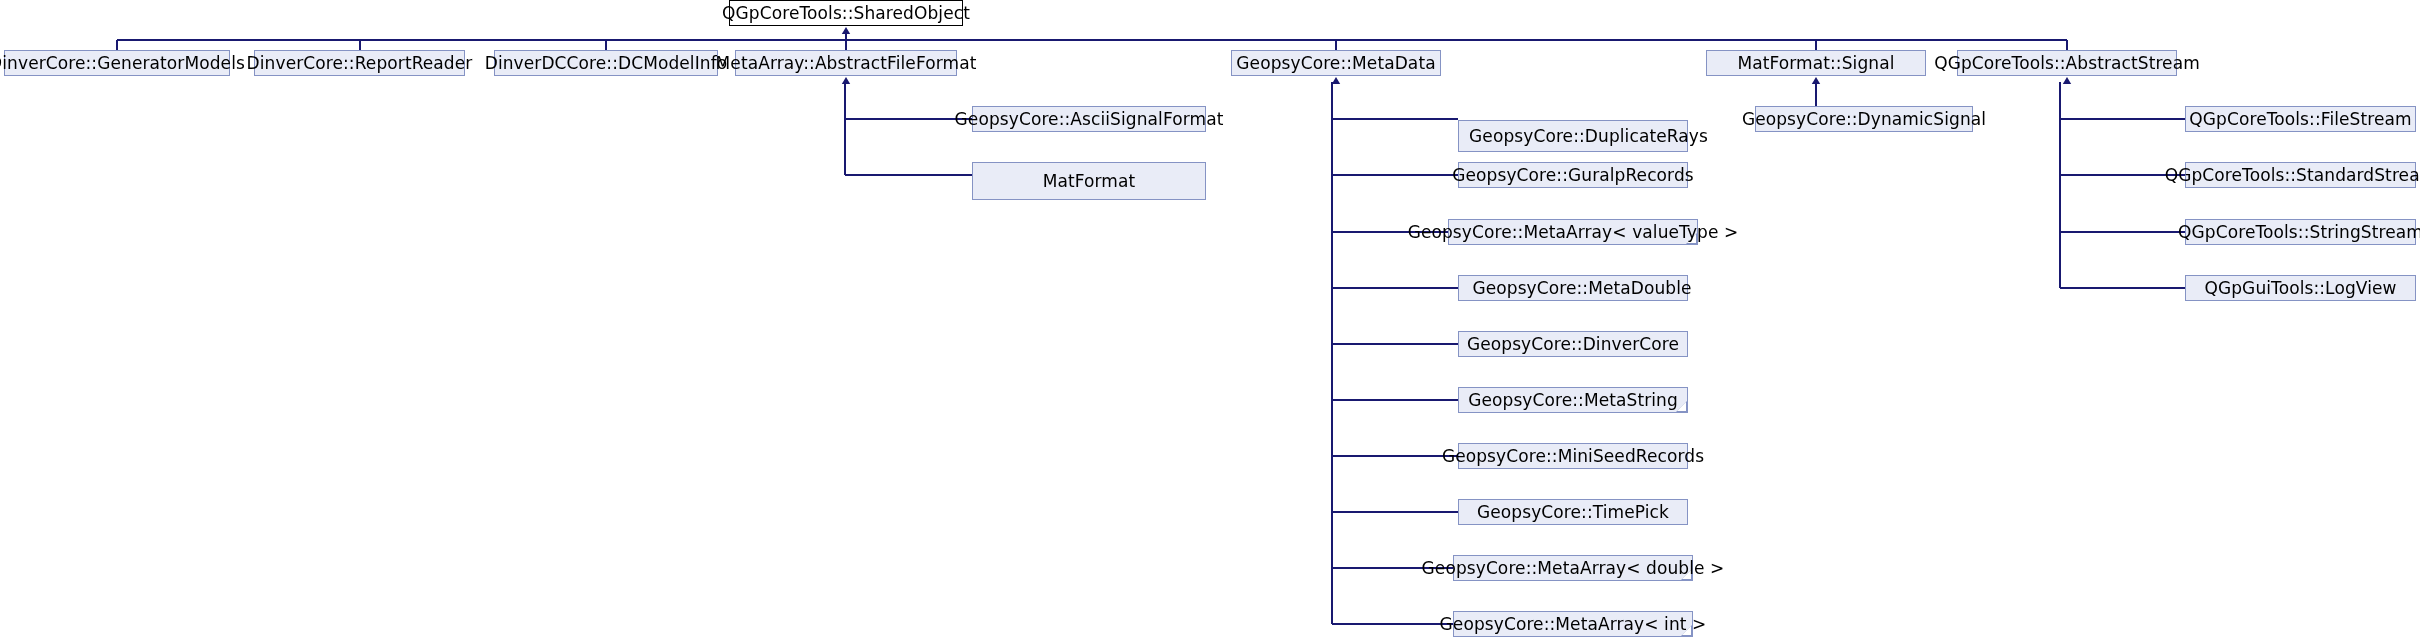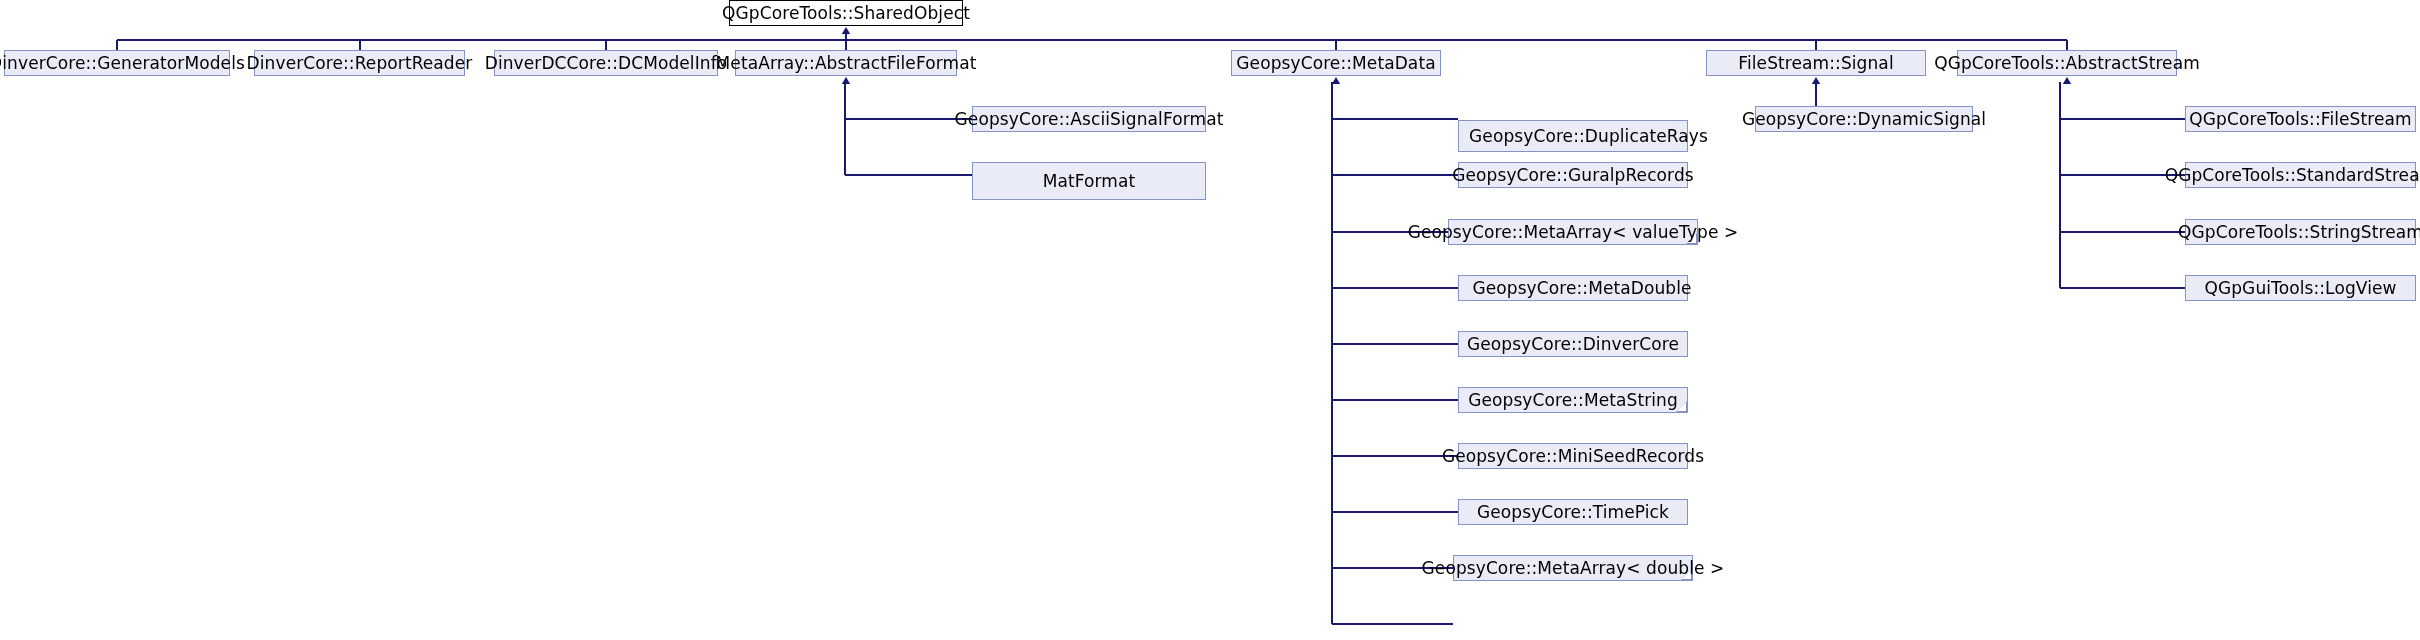--- a/index.html
+++ b/index.html
@@ -127,21 +127,21 @@
     <div class="node" style="left: 494px; top: 50px; width: 224px; height: 26px;">
       <span class="label">DinverDCCore::DCModelInfo</span>
     </div>
     <div class="node" style="left: 735px; top: 50px; width: 222px; height: 26px;">
       <span class="label">MetaArray::AbstractFileFormat</span>
     </div>
     <div class="node" style="left: 1231px; top: 50px; width: 210px; height: 26px;">
       <span class="label">GeopsyCore::MetaData</span>
     </div>
     <div class="node" style="left: 1706px; top: 50px; width: 220px; height: 26px;">
-      <span class="label">FileStream::Signal</span>
+      <span class="label">MatFormat::Signal</span>
     </div>
     <div class="node" style="left: 1957px; top: 50px; width: 220px; height: 26px;">
       <span class="label">QGpCoreTools::AbstractStream</span>
     </div>
     <div class="node" style="left: 972px; top: 106px; width: 234px; height: 26px;">
       <span class="label">GeopsyCore::AsciiSignalFormat</span>
     </div>
     <div class="node" style="left: 972px; top: 162px; width: 234px; height: 38px;">
       <span class="label">MatFormat</span>
     </div>
@@ -165,20 +165,23 @@
     </div>
     <div class="node" style="left: 1458px; top: 443px; width: 230px; height: 26px;">
       <span class="label">GeopsyCore::MiniSeedRecords</span>
     </div>
     <div class="node" style="left: 1458px; top: 499px; width: 230px; height: 26px;">
       <span class="label">GeopsyCore::TimePick</span>
     </div>
     <div class="node folded" style="left: 1453px; top: 555px; width: 240px; height: 26px;">
       <span class="label">GeopsyCore::MetaArray&lt; double &gt;</span>
     </div>
+    <div class="node folded" style="left: 1453px; top: 611px; width: 240px; height: 26px;">
+      <span class="label">GeopsyCore::MetaArray&lt; int &gt;</span>
+    </div>
     <div class="node" style="left: 1707px; top: 106px; width: 218px; height: 26px; margin-left: 48px;">
       <span class="label">GeopsyCore::DynamicSignal</span>
     </div>
     <div class="node" style="left: 2185px; top: 106px; width: 231px; height: 26px;">
       <span class="label">QGpCoreTools::FileStream</span>
     </div>
     <div class="node" style="left: 2185px; top: 162px; width: 231px; height: 26px;">
       <span class="label">QGpCoreTools::StandardStream</span>
     </div>
     <div class="node" style="left: 2185px; top: 219px; width: 231px; height: 26px;">

